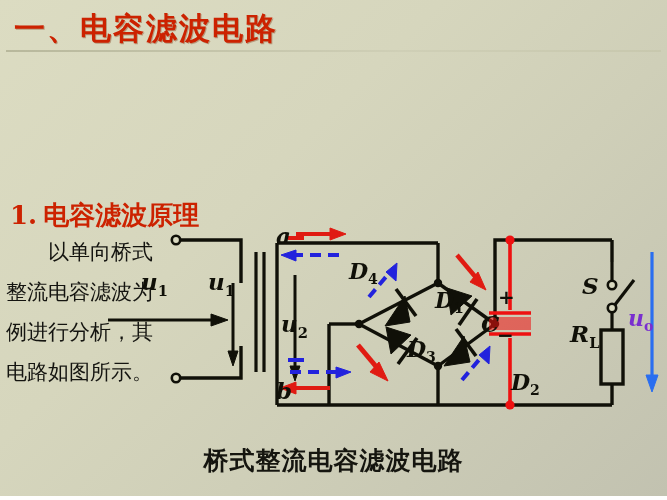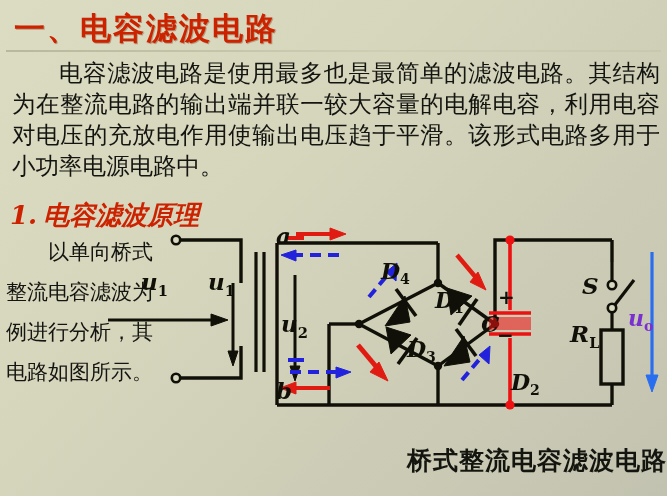--- a/index.html
+++ b/index.html
@@ -56,42 +56,41 @@
   
   #section-heading {
     position: absolute;
     left: 10px;
     top: 198px;
     font-size: 26px;
     font-weight: bold;
     color: #cc2200;
     white-space: nowrap;
     font-family: "DejaVu Serif", "Liberation Serif", serif;
-    font-style: italic;
   }
   #section-heading .num { margin-right: 6px; }
   
   #left-text {
     position: absolute;
     left: 6px;
     top: 232px;
     width: 152px;
     font-size: 21px;
     line-height: 40px;
     color: #141410;
     text-indent: 2em;
     font-family: "DejaVu Serif", "Liberation Serif", serif;
   }
   
   #caption {
     position: absolute;
     left: 0;
     top: 444px;
     width: 667px;
-    text-align: right;
+    text-align: center;
     font-size: 25px;
     font-weight: bold;
     color: #15150f;
     letter-spacing: 1px;
     font-family: "DejaVu Serif", "Liberation Serif", serif;
   }
   
   #circuit {
     position: absolute;
     left: 0;
@@ -122,21 +121,20 @@
   }
 </style>
 </head>
 <body>
 
 <div id="slide">
 
   <div id="title">一、电容滤波电路</div>
   <div id="title-rule"></div>
 
-  <div id="paragraph">电容滤波电路是使用最多也是最简单的滤波电路。其结构为在整流电路的输出端并联一较大容量的电解电容，利用电容对电压的充放电作用使输出电压趋于平滑。该形式电路多用于小功率电源电路中。</div>
 
   <div id="section-heading">
     <span class="num">1.</span><span>电容滤波原理</span>
   </div>
 
   <div id="left-text">以单向桥式整流电容滤波为例进行分析，其电路如图所示。</div>
 
   <svg id="circuit" viewBox="0 0 667 500" xmlns="http://www.w3.org/2000/svg">
 
     <g stroke="#101008" fill="none" stroke-width="3.4">
@@ -310,21 +308,21 @@
   </div>
 
   <div class="lbl ab" style="left:276px; top:222px;">
     <span>a</span>
   </div>
 
   <div class="lbl ab" style="left:276px; top:377px;">
     <span>b</span>
   </div>
 
-  <div class="lbl d" style="left:349px; top:258px;margin-left:32px;">
+  <div class="lbl d" style="left:349px; top:258px;">
     <span>D</span><sub>4</sub>
   </div>
 
   <div class="lbl d" style="left:435px; top:287px;">
     <span>D</span><sub>1</sub>
   </div>
 
   <div class="lbl d" style="left:407px; top:336px;">
     <span>D</span><sub>3</sub>
   </div>

